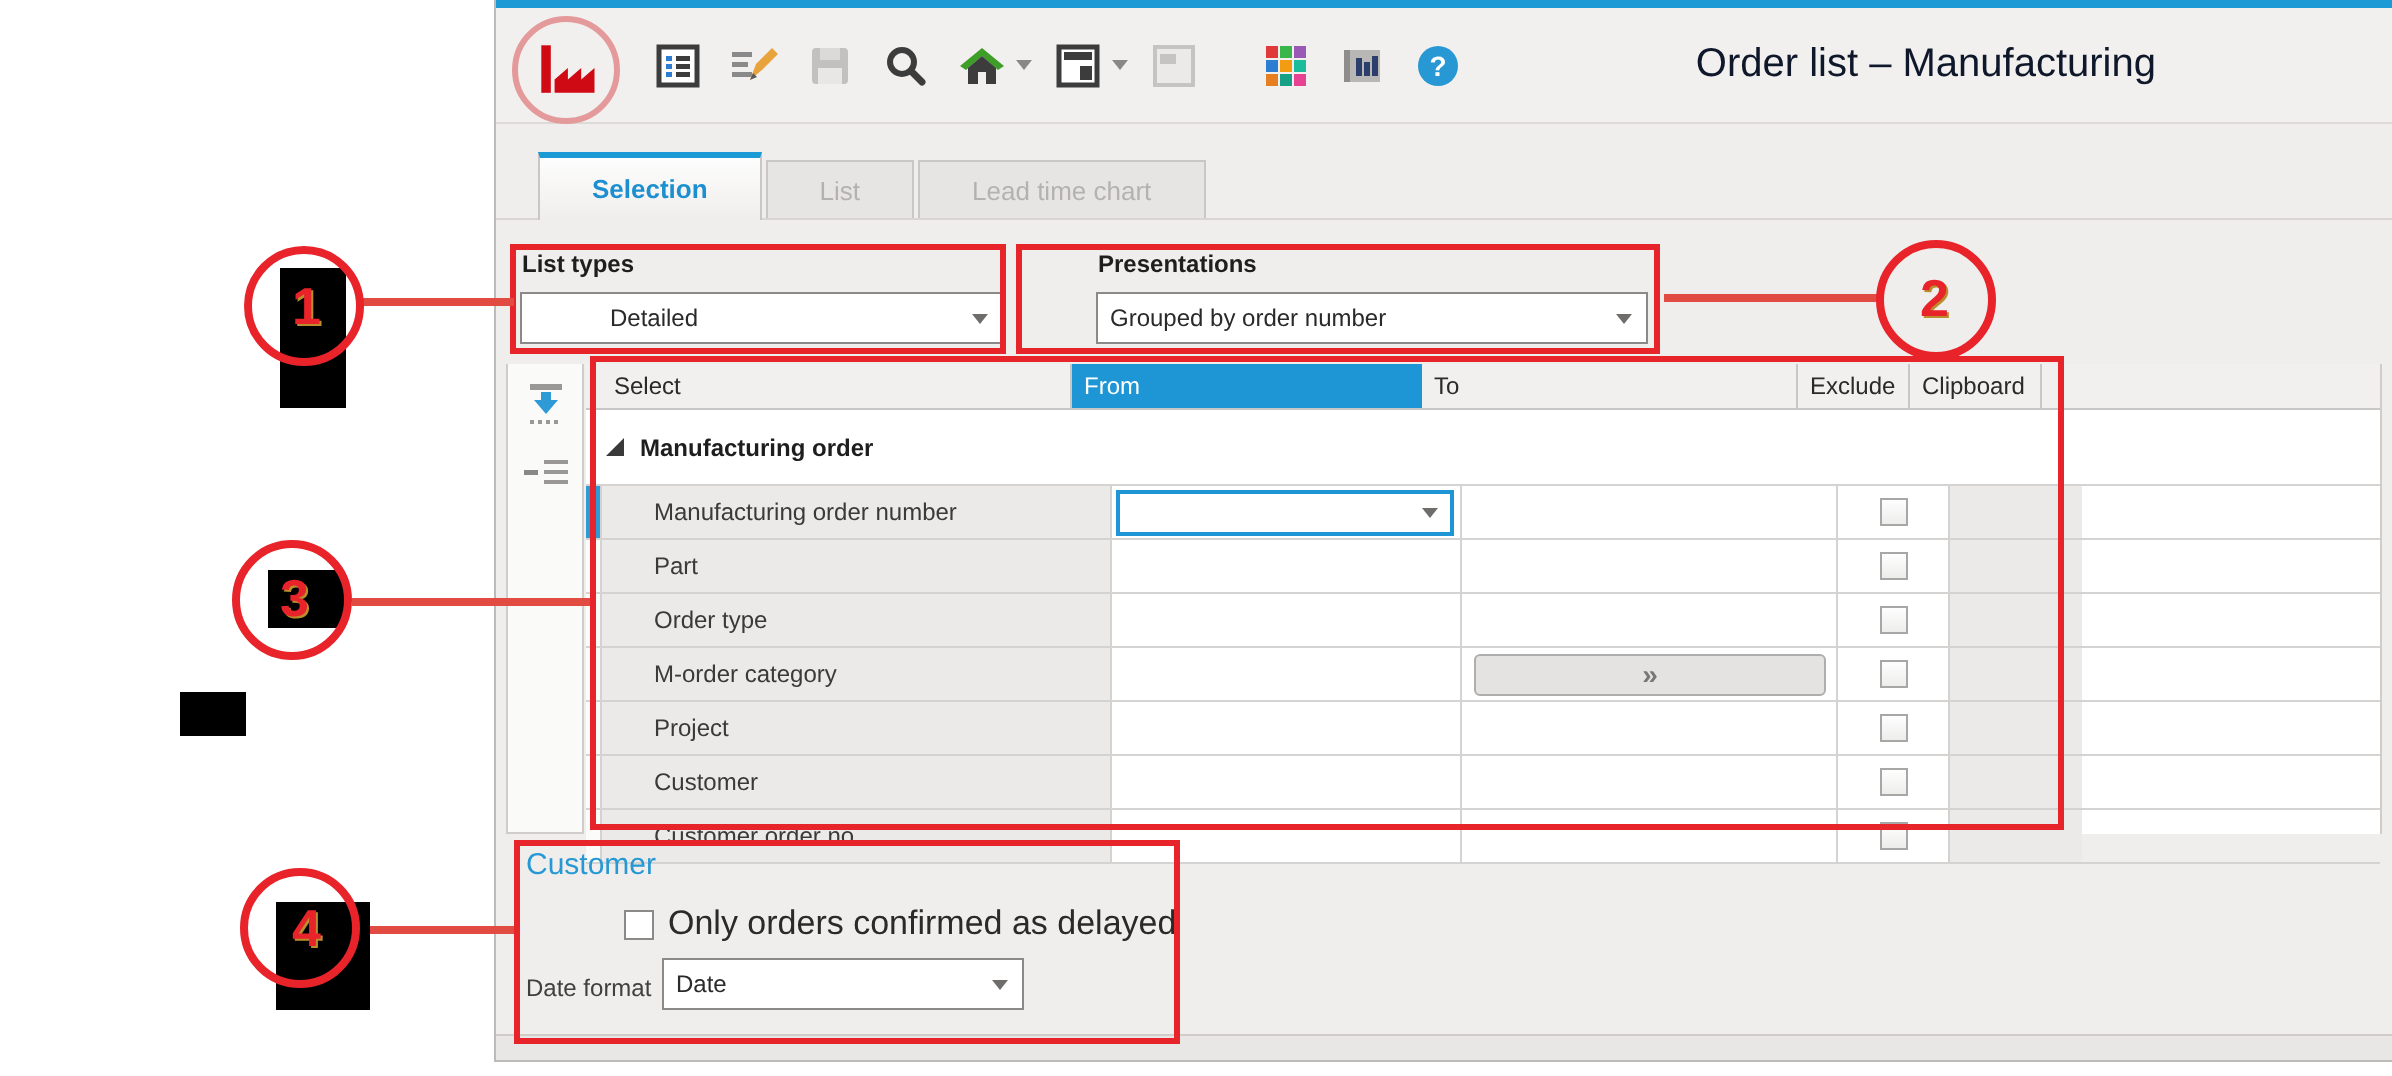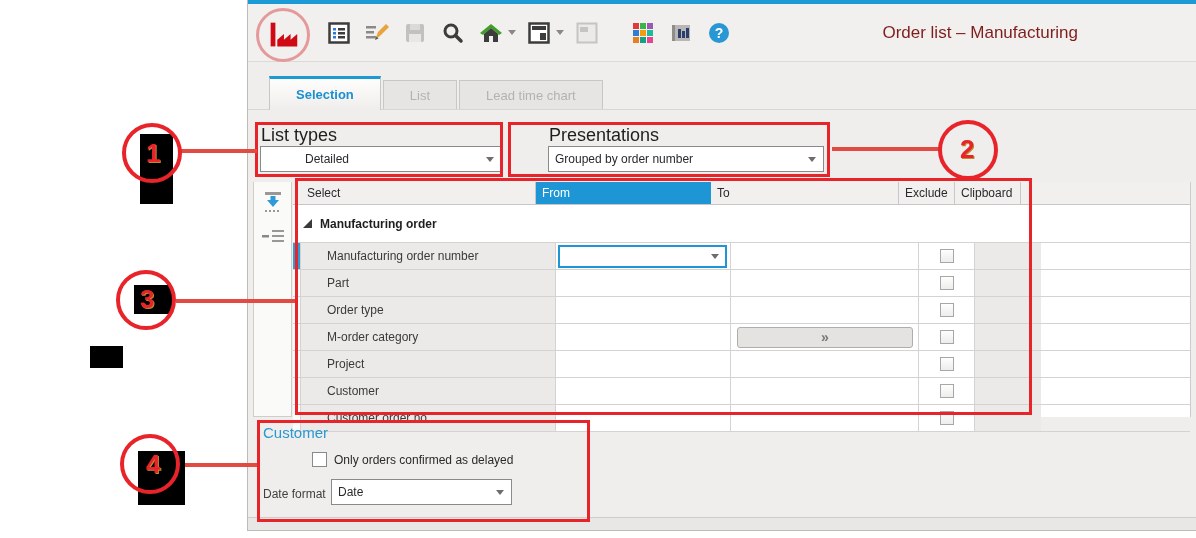--- a/index.html
+++ b/index.html
@@ -13,33 +13,33 @@
   .topbar { position:absolute; left:0; top:0; width:100%; height:4px; background:#1b9ad6; }
   .toolbar { position:absolute; left:0; top:4px; width:100%; height:58px;
     background:#f2f0ef; border-bottom:1px solid #dcd9d7; display:flex; align-items:center; }
   .logo-ring { width:54px; height:54px; margin:4px 10px 0 8px; border:3px solid #e49a9a;
     border-radius:50%; display:flex; align-items:center; justify-content:center; background:transparent; }
   .tb-icon { width:30px; height:30px; margin:0 4px; display:flex; align-items:center;
     justify-content:center; }
   .tb-caret { width:0; height:0; border-left:4px solid transparent; border-right:4px solid transparent;
     border-top:5px solid #8a8886; margin:0 4px 0 -2px; }
   .tb-gap { width:18px; }
-  .win-title { margin-left:auto; margin-right:118px; font-size:17px; color:#7f1d1d; }
+  .win-title { margin-left:auto; margin-right:118px; font-size:20px; color:#0f172a; }
 
   
   .tabstrip { position:absolute; left:0; top:62px; width:100%; height:48px;
     display:flex; align-items:flex-end; padding-left:21px; border-bottom:1px solid #d8d5d3; }
   .tab { height:29px; display:flex; align-items:center; justify-content:center;
     padding:0 26px; font-size:13px; background:#e7e5e3; border:1px solid #c9c7c5;
     border-bottom:none; color:#b4b2b0; margin-right:2px; }
   .tab.active { height:34px; background:linear-gradient(#fdfdfd,#f0eeec);
     border-top:3px solid #1b9ad6; color:#1b8fd0; font-weight:bold; margin-bottom:-1px; }
 
   
-  .filter-label { position:absolute; font-size:18px; font-weight:normal; color:#1e1e1e; }
+  .filter-label { position:absolute; font-size:12px; font-weight:bold; color:#1e1e1e; }
   .combo { position:absolute; height:26px; background:#fff; border:1px solid #8c8a88;
     display:flex; align-items:center; font-size:12px; color:#2a2a2a; padding-left:6px; }
   .combo .caret { position:absolute; right:7px; top:10px; width:0; height:0;
     border-left:4px solid transparent; border-right:4px solid transparent; border-top:5px solid #6f6d6b; }
 
   
   .side-toolbar { position:absolute; left:5px; top:182px; width:39px; height:235px;
     background:#fafaf9; border:1px solid #cfccca; border-top:none; display:flex; flex-direction:column;
     align-items:center; padding-top:6px; }
   .side-btn { width:28px; height:28px; display:flex; align-items:center; justify-content:center; margin-bottom:6px; }
@@ -74,21 +74,21 @@
     border:2px solid #1e96d6; }
   .cell-combo .caret { position:absolute; right:6px; top:7px; width:0; height:0;
     border-left:4px solid transparent; border-right:4px solid transparent; border-top:5px solid #6f6d6b; }
   .range-btn { width:176px; height:21px; background:#e5e3e2; border:1px solid #b0aeac; border-radius:3px;
     display:flex; align-items:center; justify-content:center; color:#7a7877; font-weight:bold; font-size:14px; letter-spacing:-1px; }
 
   
   .settings-title { position:absolute; left:15px; top:424px; font-size:15px; color:#2798d4; }
   .chk-row { position:absolute; left:64px; top:452px; display:flex; align-items:center; }
   .chk { width:15px; height:15px; border:1px solid #8c8a88; background:#fff; margin-right:7px; }
-  .chk-label { font-size:12px; color:#2a2a2a; }
+  .chk-label { font-size:17px; color:#2a2a2a; }
   .dateformat-label { position:absolute; left:15px; top:487px; font-size:12px; color:#404040; }
   .footer { position:absolute; left:0; bottom:0; width:100%; height:13px; background:#e9e7e5;
     border-top:1px solid #cfccca; }
 
   
   .ann { position:absolute; z-index:50; }
   .abox { border:3px solid #e8242b; background:transparent; }
   .aline { background:#e24b42; height:4px; }
   .acircle { width:60px; height:60px; border:4px solid #e8232a; border-radius:50%; }
   .ablack { background:#000; }

